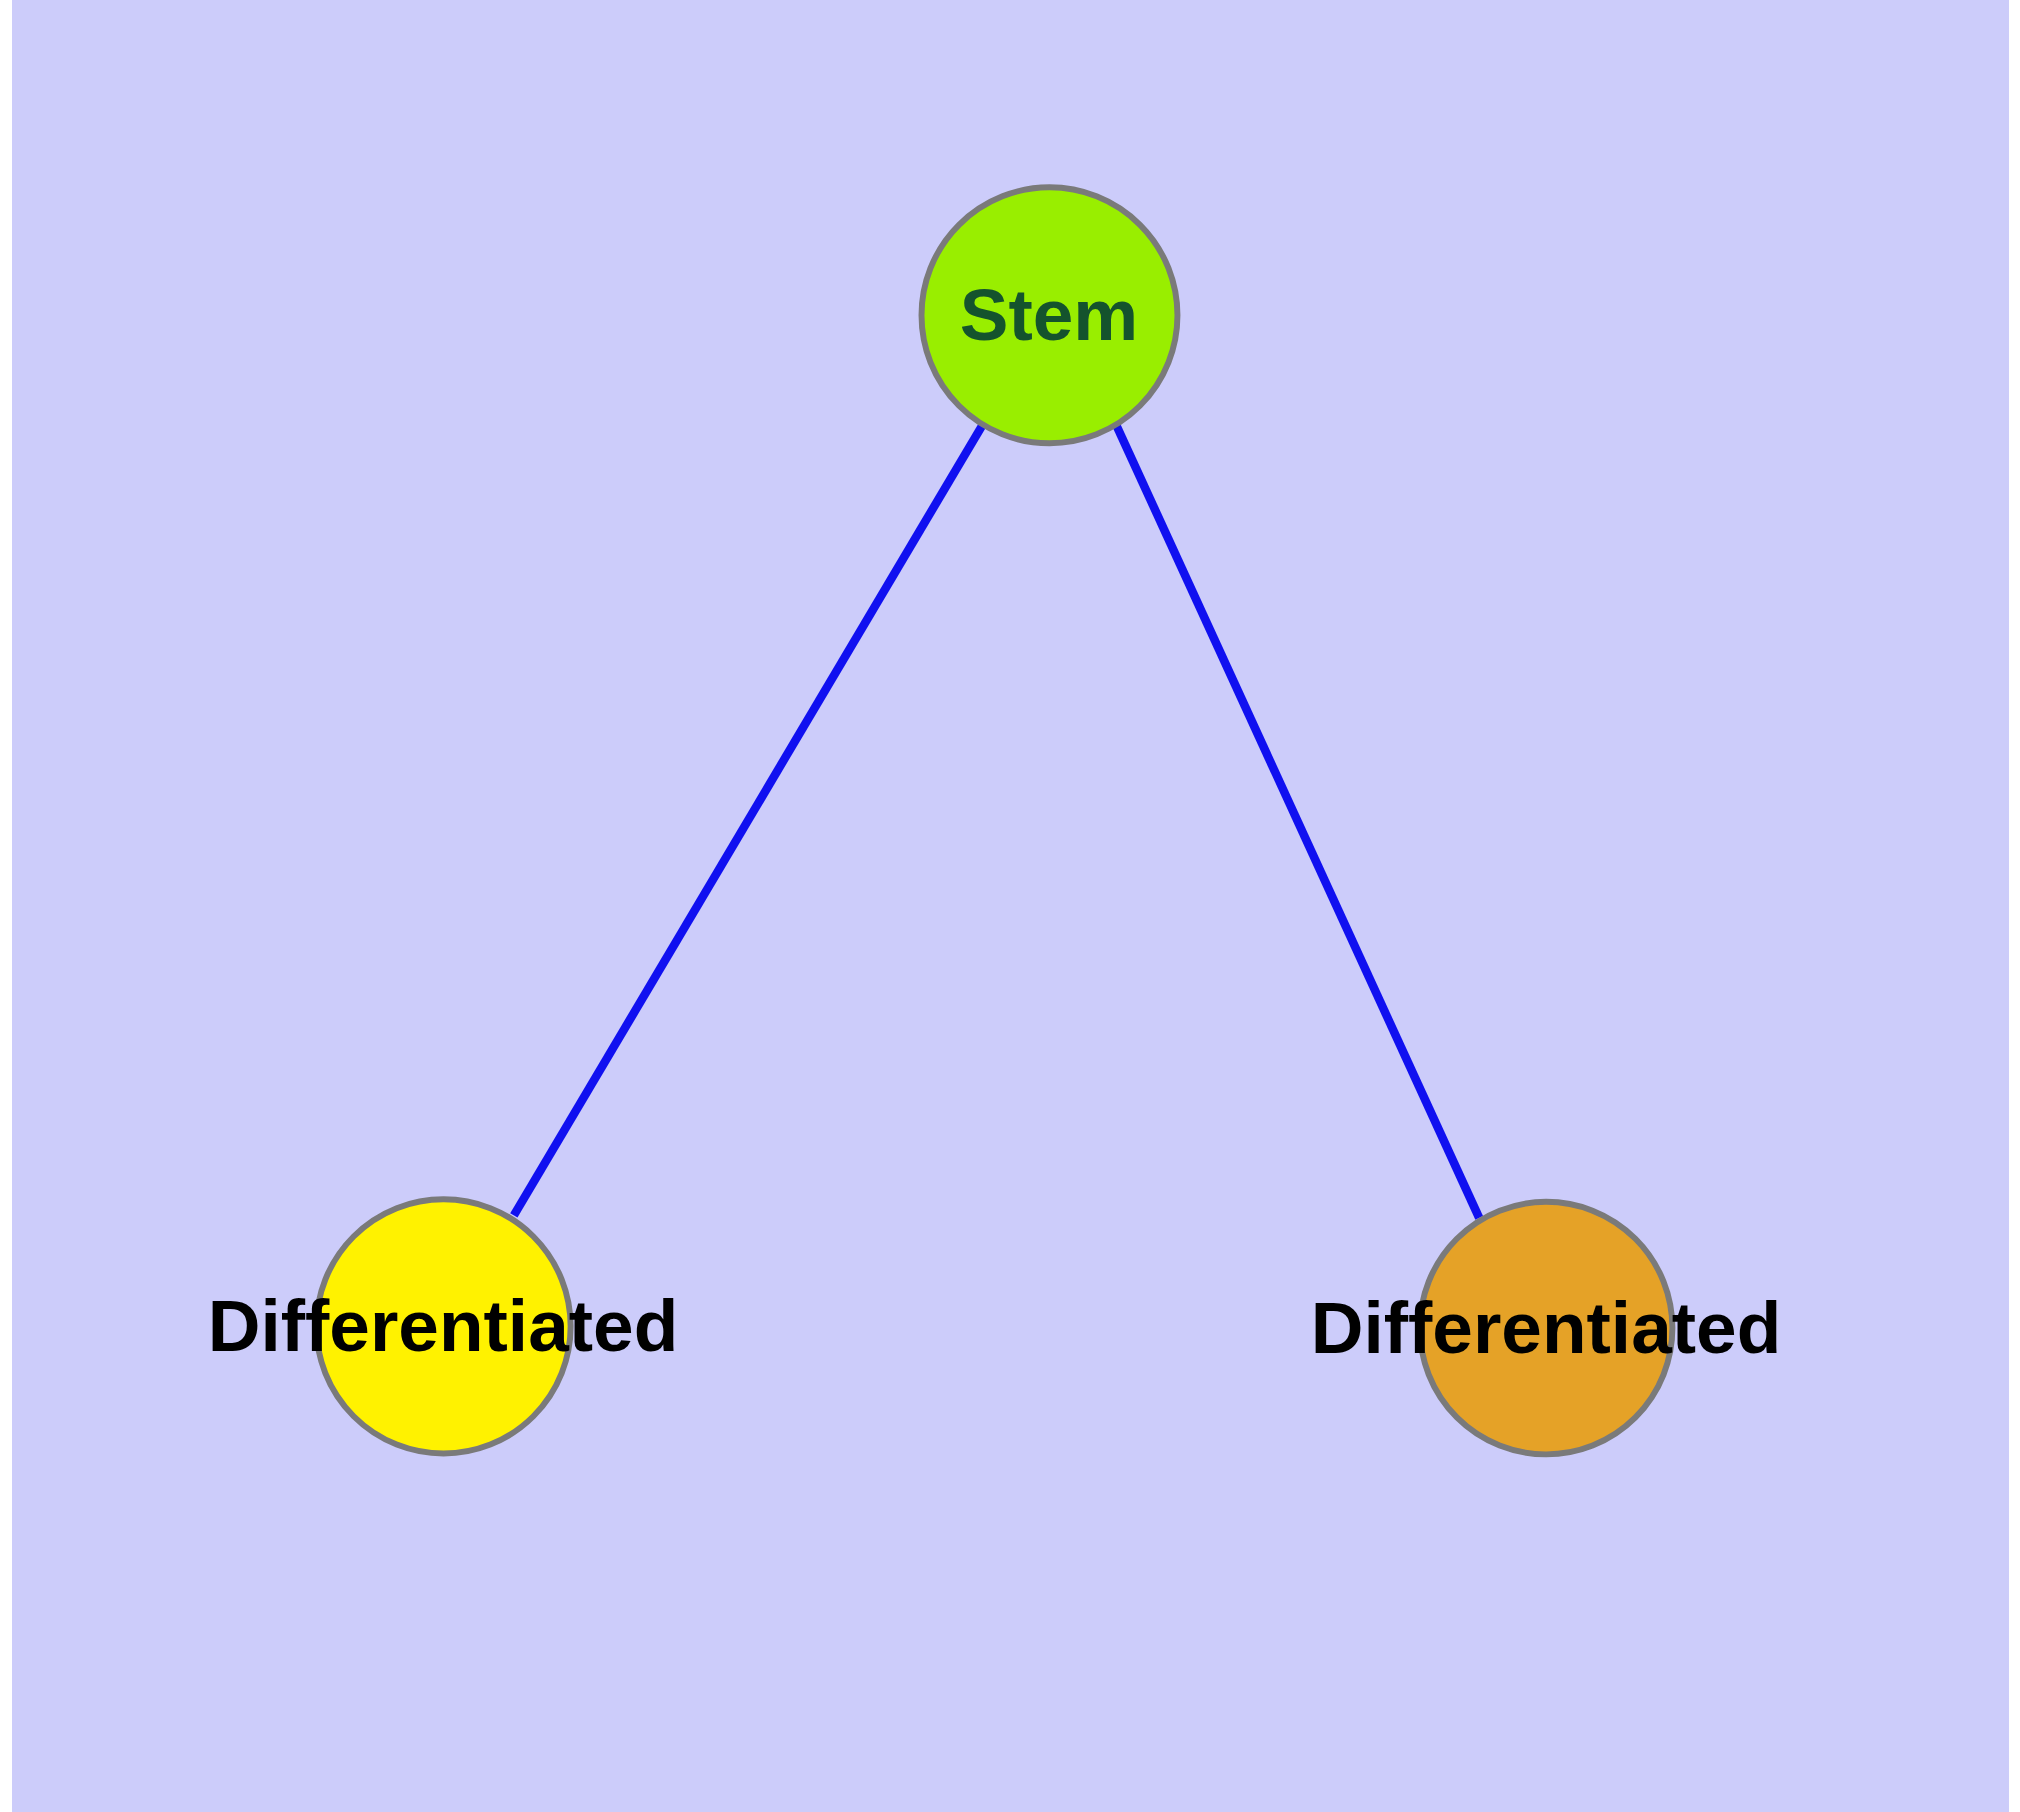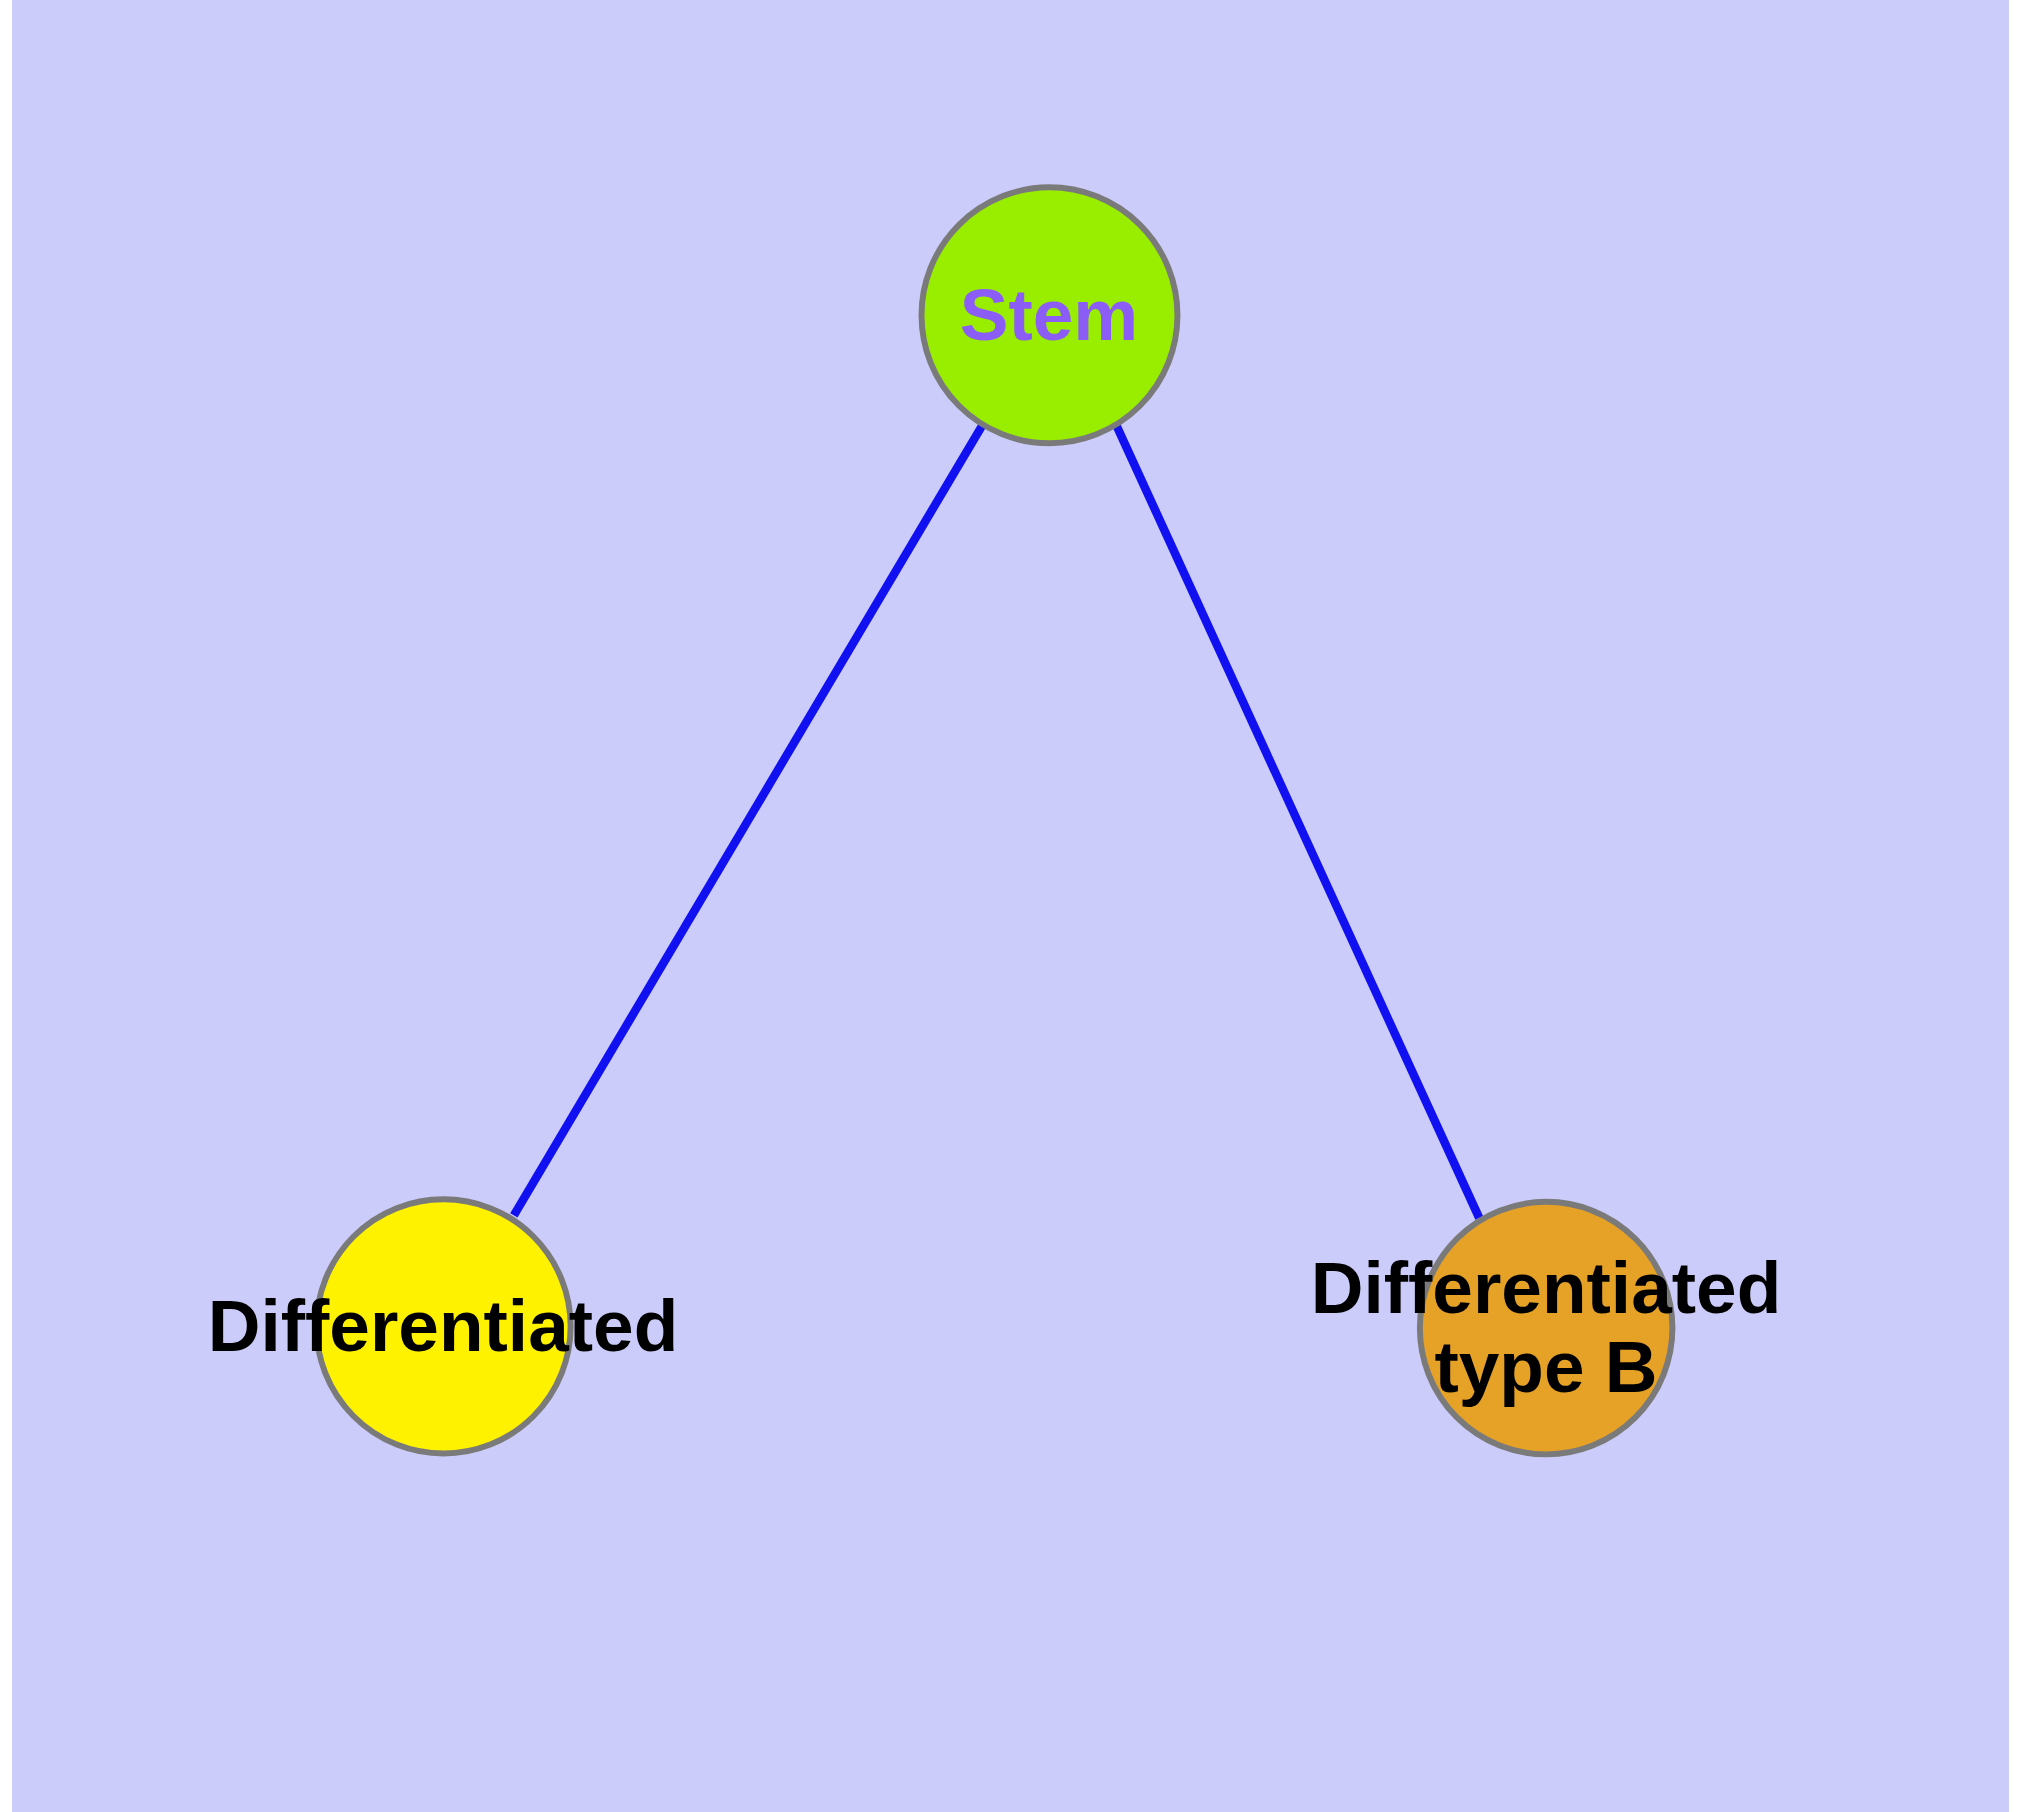--- a/index.html
+++ b/index.html
@@ -75,20 +75,20 @@
       <line x1="1317" y1="502" x2="1745" y2="1437" stroke="#1010f0" stroke-width="10" stroke-linecap="butt"></line>
     </g>
 
     <g>
       <circle cx="1238" cy="372" r="151" fill="#99ee00" stroke="#7a7a7a" stroke-width="7"></circle>
       <circle cx="523" cy="1565" r="150" fill="#fff200" stroke="#7a7a7a" stroke-width="7"></circle>
       <circle cx="1824" cy="1567" r="149" fill="#e5a227" stroke="#7a7a7a" stroke-width="7"></circle>
     </g>
   </svg>
 
-  <div class="node-label" id="label-stem" style="left: 1049px; top: 315px; font-size: 73px; color: #8b5cf6;">Stem</div>
+  <div class="node-label" id="label-stem" style="left: 1049px; top: 315px; font-size: 73px; color: #14532d;">Stem</div>
 
   <div class="node-label" id="label-diff-a" style="left: 443px; top: 1326px; font-size: 73px; color: rgb(0, 0, 0);"><span>Differentiated</span><br></div>
 
-  <div class="node-label" id="label-diff-b" style="left: 1546px; top: 1328px; font-size: 73px; color: rgb(0, 0, 0);"><span>Differentiated</span><br><span>type B</span></div>
+  <div class="node-label" id="label-diff-b" style="left: 1546px; top: 1328px; font-size: 73px; color: rgb(0, 0, 0);"><span>Differentiated</span><br></div>
 
 </div>
 
 
 </body></html>

